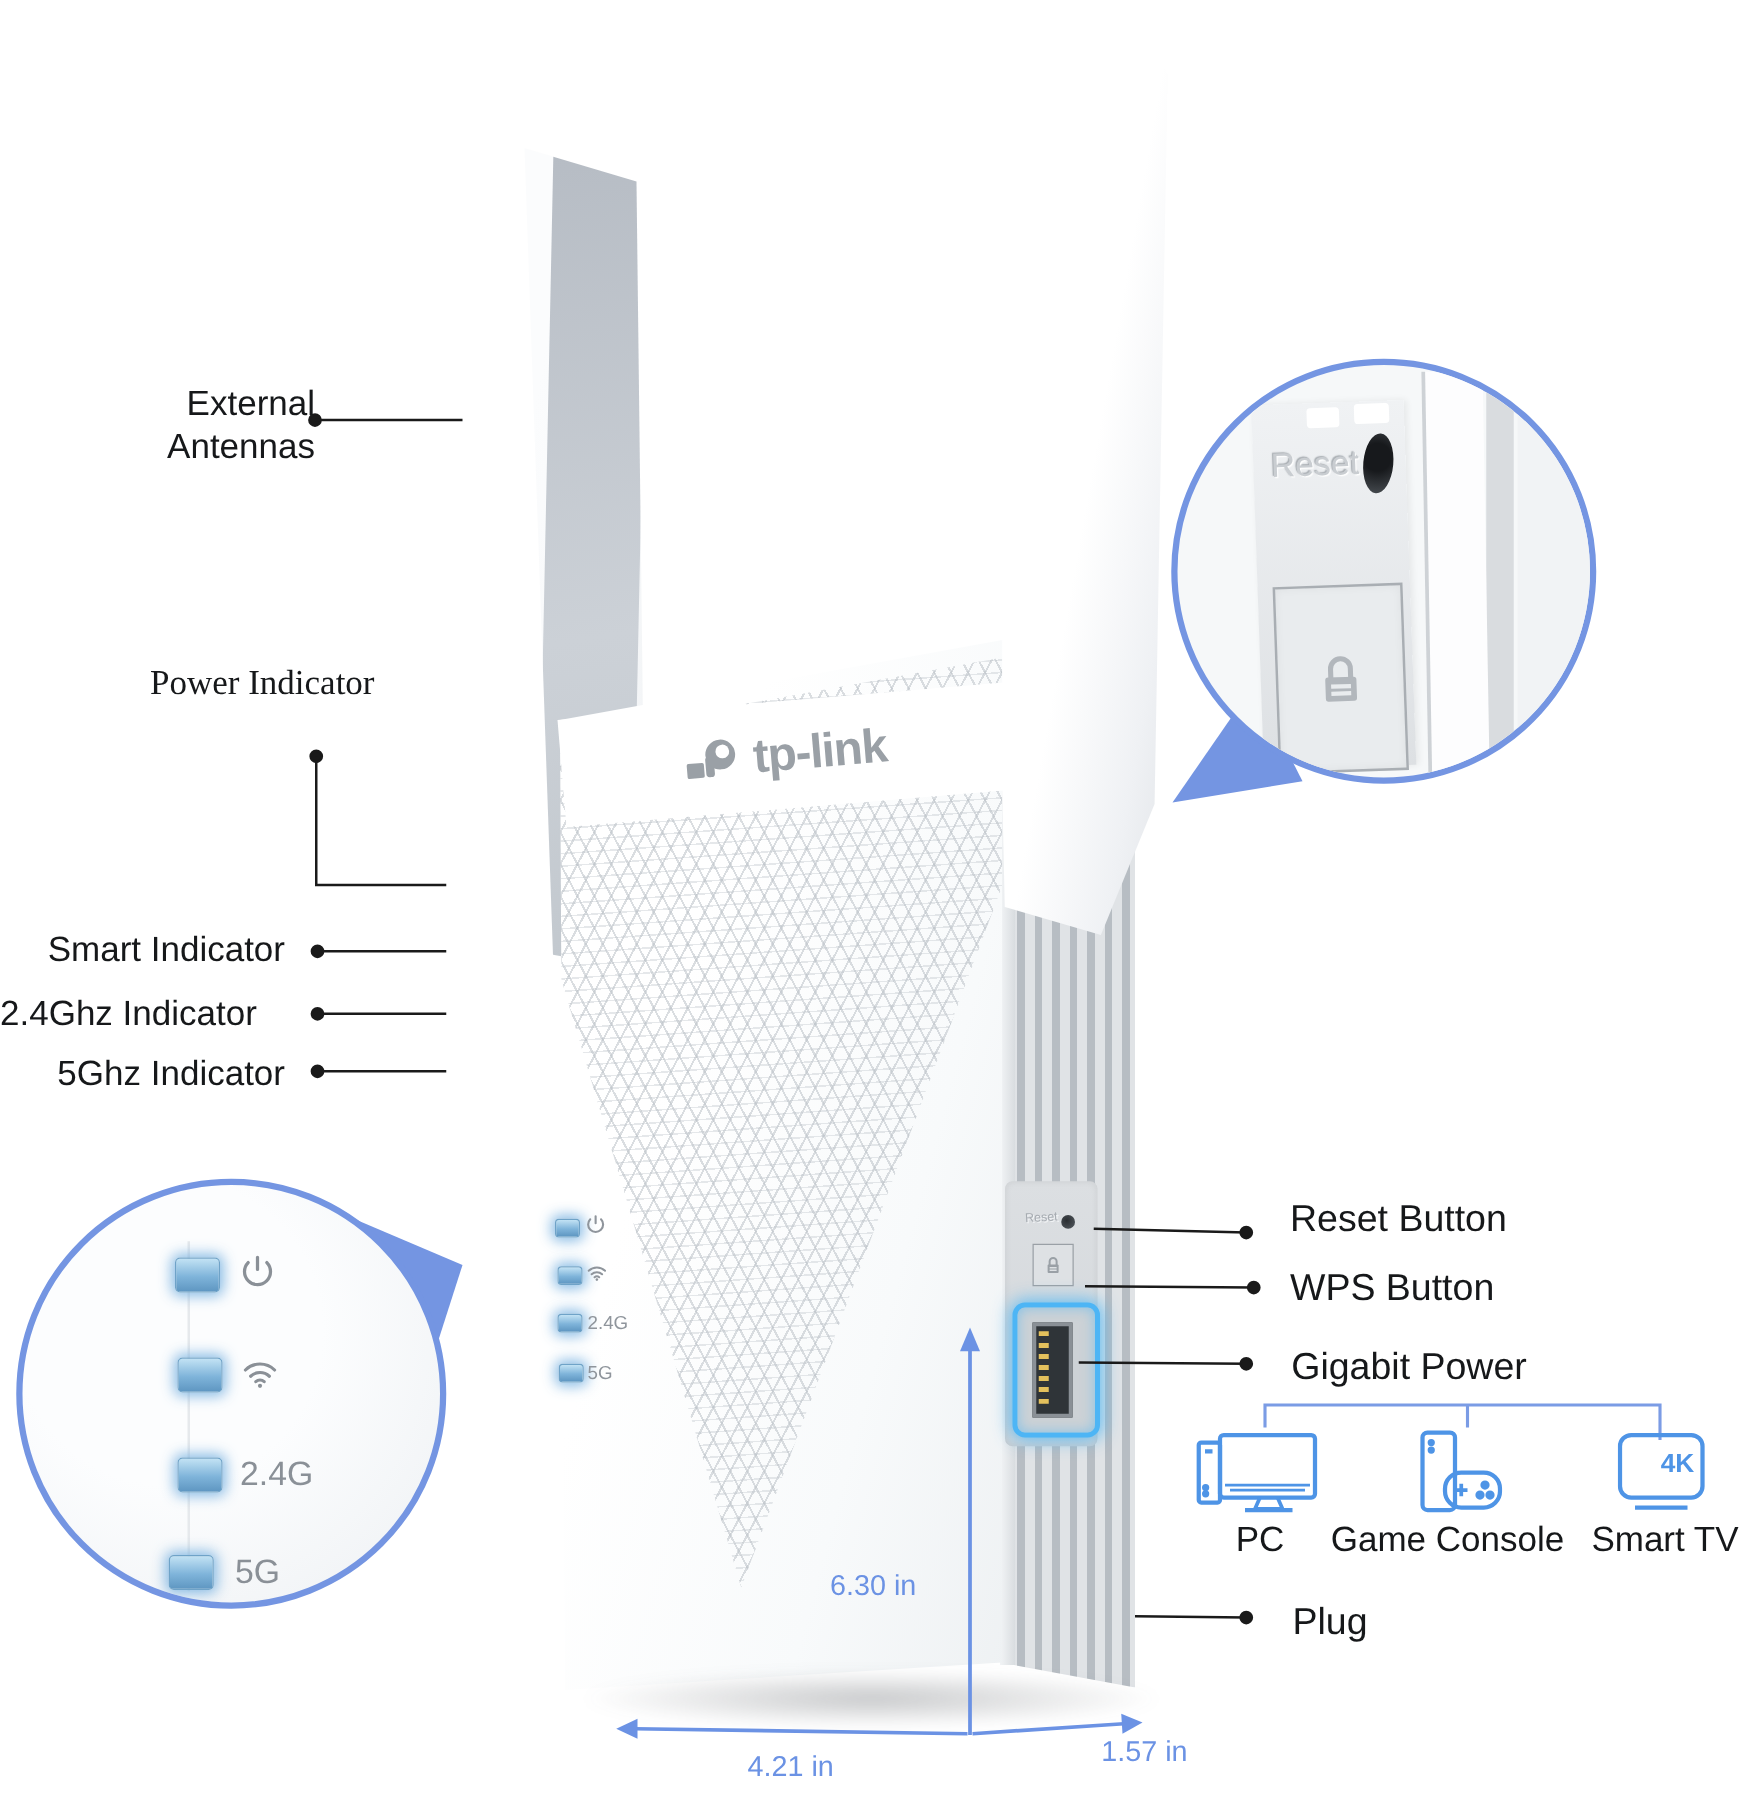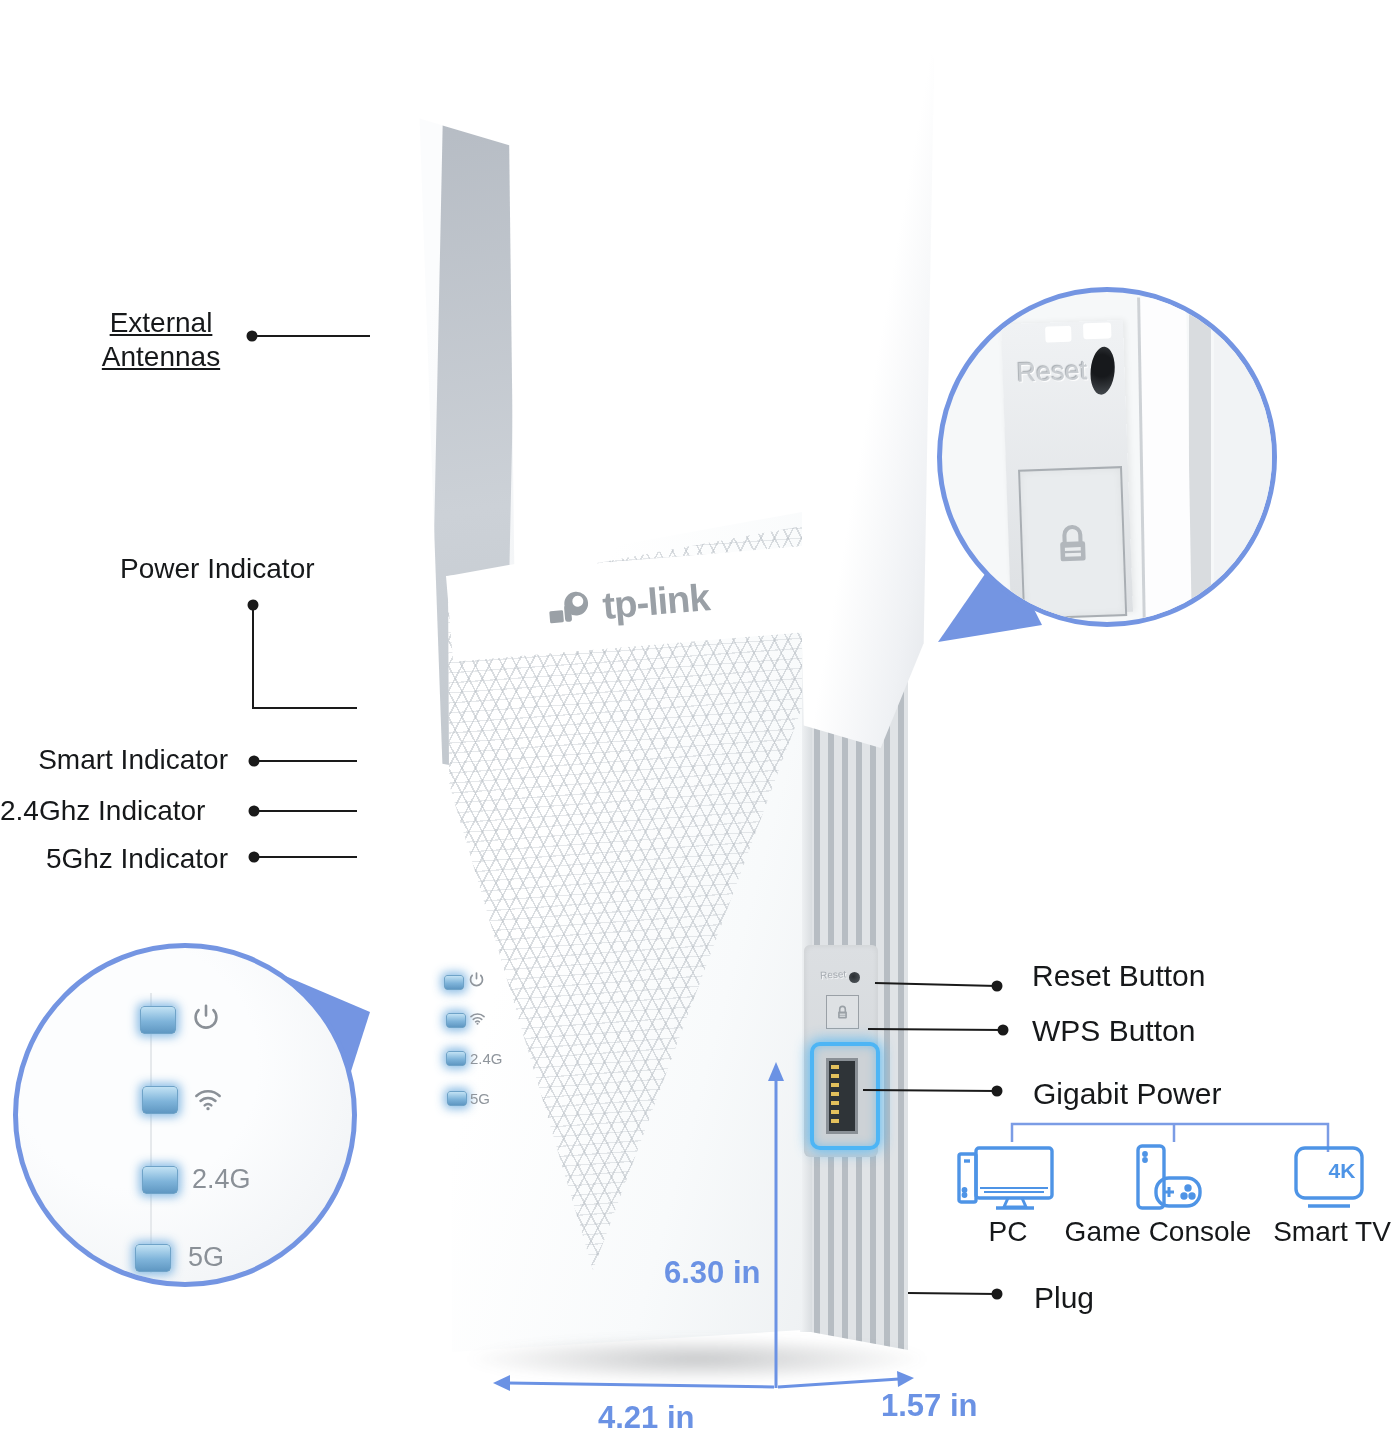--- a/index.html
+++ b/index.html
@@ -4,21 +4,21 @@
 <style>
   html,body{margin:0;padding:0;background:#fff;}
   .canvas{
     position:relative;width:1395px;height:1435px;overflow:hidden;
     background:#fff;font-family:"Liberation Sans",sans-serif;color:#16181a;
   }
   .abs{position:absolute;}
   
   .callout{font-size:28px;color:#16181a;line-height:1.22;}
   .callout.big{font-size:30px;}
-  .blue-dim{font-size:31px;font-weight:bold;color:#6b92e4;}
+  .blue-dim{font-size:23px;font-weight:normal;color:#6b92e4;}
   
   .antenna-left{left:392px;top:112px;width:126px;height:665px;
     clip-path:polygon(22% 1%,93% 5%,99% 100%,40% 98%);
     background:linear-gradient(100deg,#fbfcfd 30%,#f1f3f5);filter:drop-shadow(0 4px 8px rgba(0,0,0,.08));}
   .antenna-left-face{position:absolute;left:44px;top:6px;width:76px;height:652px;
     background:linear-gradient(170deg,#b6bcc4,#ccd1d7 60%,#c2c8ce);transform:rotate(1.2deg);}
   .antenna-right{left:786px;top:0;width:148px;height:748px;
     clip-path:polygon(14% 0,76% 0,100% 8%,93% 86%,64% 100%,12% 97%,3% 14%);
     background:linear-gradient(100deg,#ffffff 55%,#eff1f4 82%,#e1e4e8);filter:drop-shadow(0 4px 8px rgba(0,0,0,.08));}
   .body-side{left:800px;top:505px;width:108px;height:858px;
@@ -177,25 +177,25 @@
       <polygon points="776,1062 768,1081 784,1081" stroke="none"></polygon>
       <line x1="508" y1="1383" x2="774" y2="1387"></line>
       <polygon points="493,1383 510,1375 510,1391" stroke="none"></polygon>
       <line x1="778" y1="1387" x2="899" y2="1379"></line>
       <polygon points="914,1378 897,1371 898,1387" stroke="none"></polygon>
     </g>
 
     <path d="M1012 1142 L1012 1124 L1328 1124 L1328 1152 M1174 1124 L1174 1142" stroke="#7b9ce5" stroke-width="2.5" fill="none"></path>
   </svg>
 
-  <div class="abs callout" style="left:88px;top:306px;width:146px;text-align:center;text-decoration:underline;">
+  <div class="abs callout" style="left:106px;top:306px;width:146px;text-align:right;">
     <div>External</div>
     <div>Antennas</div>
   </div>
-  <div class="abs callout" style="left:120px;top:552px;">Power Indicator</div>
+  <div class="abs callout" style="left:120px;top:530px;font-family:Liberation Serif, serif;">Power Indicator</div>
   <div class="abs callout" style="left:0;top:743px;width:228px;text-align:right;">Smart Indicator</div>
   <div class="abs callout" style="left:0;top:794px;width:228px;">2.4Ghz Indicator</div>
   <div class="abs callout" style="left:0;top:842px;width:228px;text-align:right;">5Ghz Indicator</div>
 
   <div class="abs callout big" style="left:1032px;top:958px;">Reset Button</div>
   <div class="abs callout big" style="left:1032px;top:1013px;">WPS Button</div>
   <div class="abs callout big" style="left:1033px;top:1076px;">Gigabit Power</div>
   <div class="abs callout big" style="left:1034px;top:1280px;">Plug</div>
 
   <div class="abs blue-dim" style="left:664px;top:1255px;">6.30 in</div>

